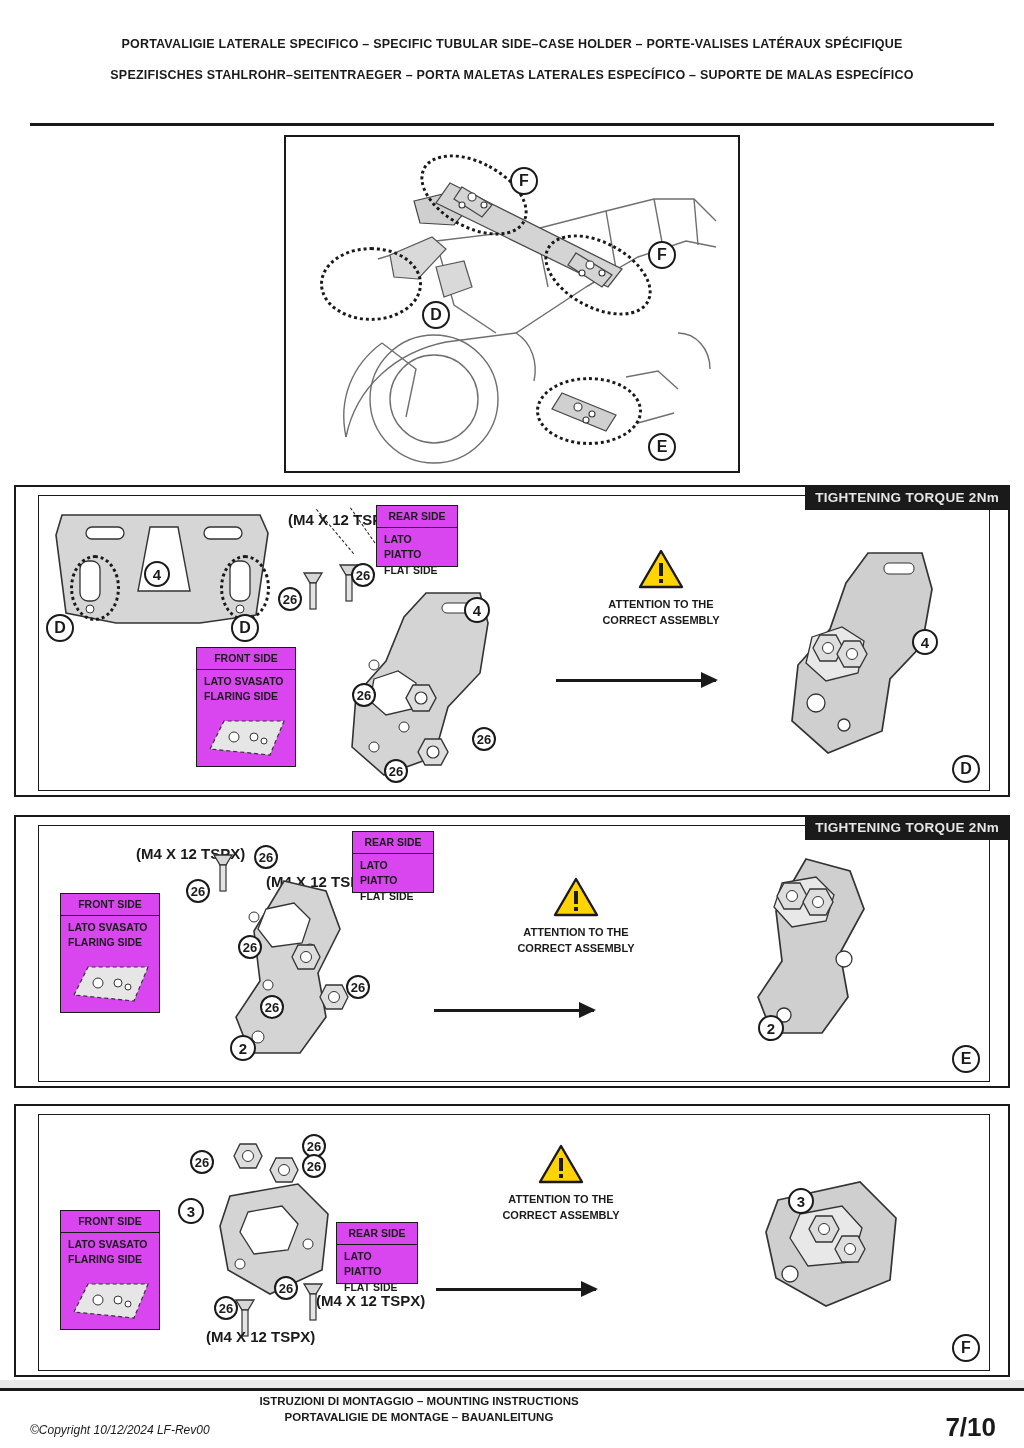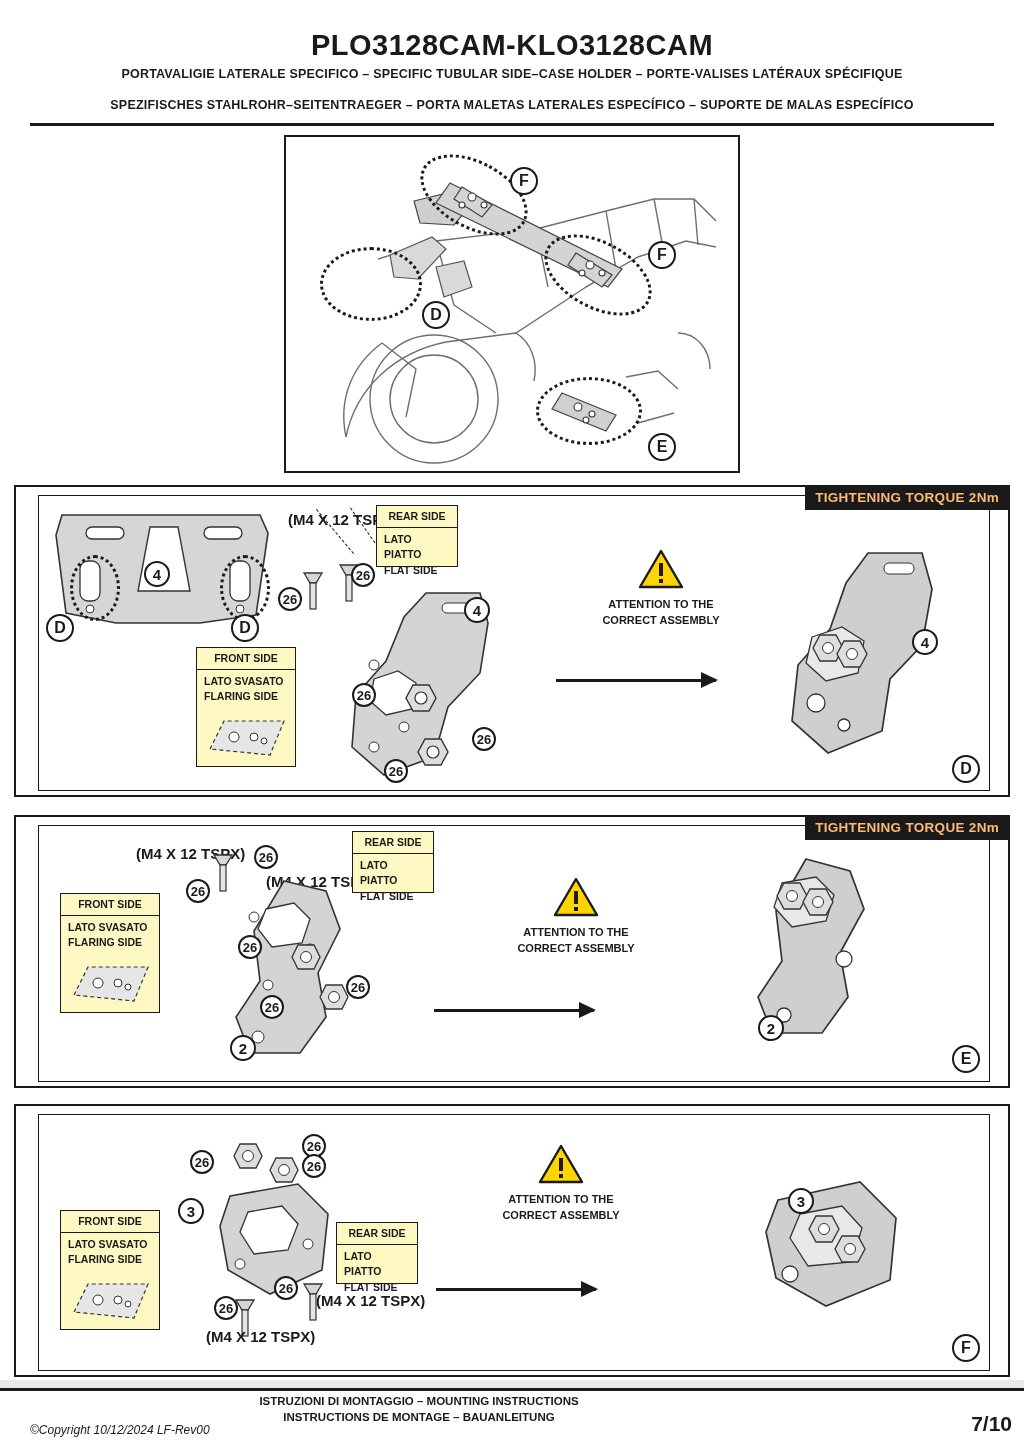--- a/index.html
+++ b/index.html
@@ -32,41 +32,41 @@
   .p3{top:1104px;left:14px;width:996px;height:273px;}
 
   .inner{position:absolute;border:1.5px solid #1a1a1a;box-sizing:border-box;}
   .p1 .inner{top:8px;left:22px;width:952px;height:296px;}
   .p2 .inner{top:8px;left:22px;width:952px;height:257px;}
   .p3 .inner{top:8px;left:22px;width:952px;height:257px;}
 
   
   .torque{
     position:absolute;top:-1px;right:-1px;
-    background:#1a1a1a;color:#fdba74;
+    background:#1a1a1a;color:#e5e5e5;
     font-size:13.5px;font-weight:bold;letter-spacing:.3px;
     padding:4px 10px 5px 10px;
   }
 
   
   .mark{
     position:absolute;border:2px solid #1a1a1a;border-radius:50%;
     background:#fff;display:flex;align-items:center;justify-content:center;
     font-weight:bold;box-sizing:border-box;
   }
   .mark.letter{width:28px;height:28px;font-size:16px;}
   .mark.num{width:26px;height:26px;font-size:15px;}
   .mark.small{width:24px;height:24px;font-size:13px;}
 
   
   .oval{position:absolute;border:3px dotted #1a1a1a;border-radius:50%;}
 
   
   .tbox{
-    position:absolute;border:1.5px solid #1a1a1a;background:#fef9c3;
+    position:absolute;border:1.5px solid #1a1a1a;background:#d946ef;
     font-size:10.5px;font-weight:bold;line-height:1.45;
     padding:4px 7px;box-sizing:border-box;text-align:left;
   }
   .tbox .hd{border-bottom:1.5px solid #1a1a1a;margin:-4px -7px 4px -7px;padding:3px 7px;text-align:center;}
   .tiny{position:absolute;font-size:15px;font-weight:bold;white-space:nowrap;}
 
   
   .attn{position:absolute;text-align:center;font-size:11px;font-weight:bold;line-height:1.45;}
   .warn-tri{width:46px;height:40px;margin:0 auto 8px auto;position:relative;}
   .warn-tri svg{display:block;}
@@ -81,30 +81,29 @@
 
   
   .part{position:absolute;}
   .part svg{display:block;overflow:visible;}
 
   
   .footer-rule{position:absolute;top:1388px;left:0;width:1024px;height:3px;background:#1a1a1a;}
   .footer{position:absolute;top:1392px;left:0;width:1024px;height:56px;background:#fff;}
   .foot-center{position:absolute;left:0;width:838px;text-align:center;font-size:11.5px;font-weight:bold;line-height:1.35;top:2px;}
   .copyright{position:absolute;left:30px;top:31px;font-size:12px;font-style:italic;}
-  .pageno{position:absolute;right:12px;top:20px;font-size:21px;font-weight:bold;}
+  .pageno{position:absolute;right:28px;top:20px;font-size:26px;font-weight:bold;}
   .foot-bar{position:absolute;top:1380px;left:0;width:1024px;height:8px;background:#e9e9e9;}
 </style>
 </head>
 <body>
 
 <div class="page">
 
   <div class="header">
-    <div class="title">PLO3128CAM-KLO3128CAM</div>
     <div class="subtitle">PORTAVALIGIE LATERALE SPECIFICO  –  SPECIFIC TUBULAR SIDE–CASE HOLDER  – PORTE-VALISES LATÉRAUX SPÉCIFIQUE</div>
     <div class="subtitle2">SPEZIFISCHES STAHLROHR–SEITENTRAEGER – PORTA MALETAS LATERALES ESPECÍFICO – SUPORTE DE MALAS ESPECÍFICO</div>
   </div>
   <div class="hdr-rule"></div>
 
   <div class="panel bike-panel">
     <svg width="452" height="334" viewBox="0 0 452 334">
       <g fill="none" stroke="#6f6f6f" stroke-width="1.4">
         <path d="M60 300 C70 250 110 215 160 205 L230 196 L300 150 L352 120 L400 104 L430 110"></path>
         <path d="M92 122 L150 104 L250 92 L320 74 L368 62 L408 62 L430 84"></path>
@@ -466,19 +465,19 @@
     </div>
     <div class="mark num" style="top:82px;left:772px;">3</div>
     <div class="mark letter" style="top:228px;left:936px;">F</div>
   </div>
 
   <div class="foot-bar"></div>
   <div class="footer-rule"></div>
   <div class="footer">
     <div class="foot-center">
       <div>ISTRUZIONI DI MONTAGGIO  –  MOUNTING INSTRUCTIONS</div>
-      <div>INSTRUCTIONS DE MONTAGE – BAUANLEITUNG</div>
+      <div>PORTAVALIGIE DE MONTAGE – BAUANLEITUNG</div>
     </div>
     <div class="copyright">©Copyright 10/12/2024 LF-Rev00</div>
     <div class="pageno">7/10</div>
   </div>
 
 </div>
 
 </body></html>

